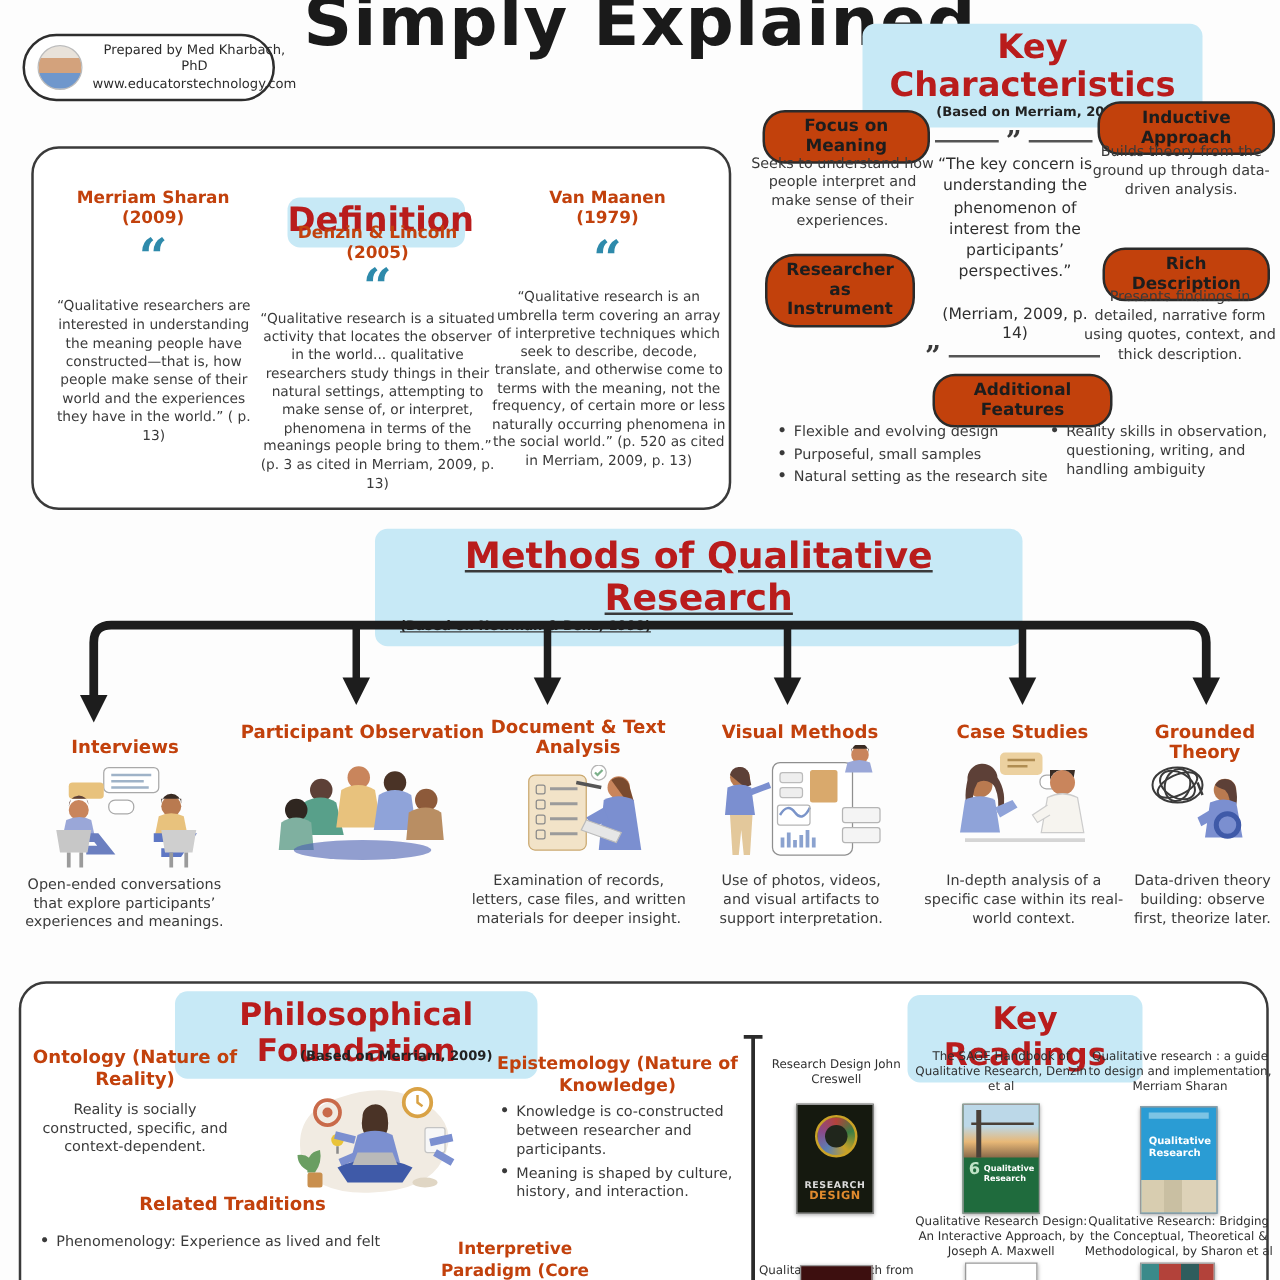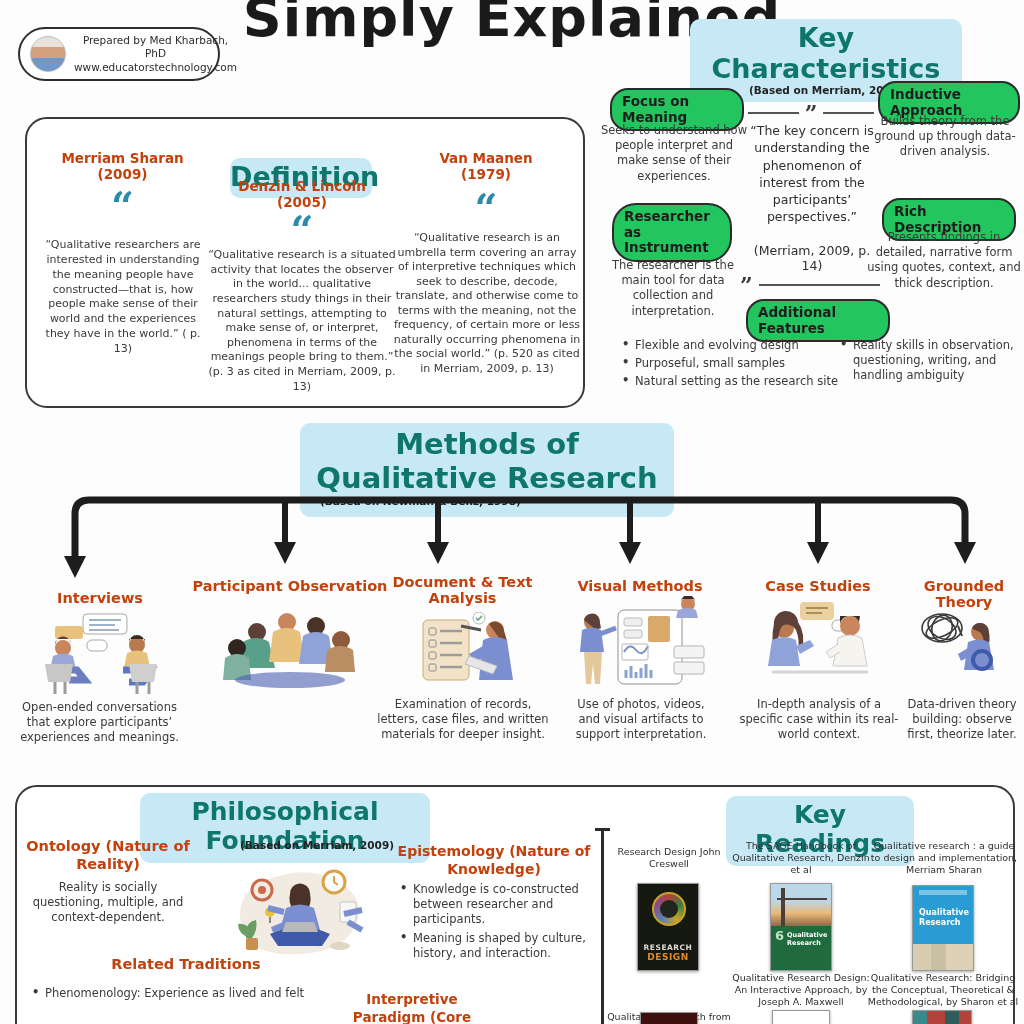--- a/index.html
+++ b/index.html
@@ -3,23 +3,23 @@
 <meta charset="utf-8">
 <style>
   html,body{margin:0;padding:0;background:#ffffff;}
   *{box-sizing:border-box;}
   .canvas{position:relative;width:1024px;height:1024px;background:#fdfdfd;overflow:hidden;
           font-family:"DejaVu Sans",sans-serif;color:#3a3a3a;}
   .abs{position:absolute;}
   .center{text-align:center;}
   .title{font-size:54px;font-weight:600;color:#1a1a1a;letter-spacing:1px;white-space:nowrap;}
   .hl{background:#c7e9f6;border-radius:10px;}
-  .hl-head{font-weight:700;color:#0f766e;}
-  .pill{border:2.5px solid #2b2b2b;border-radius:18px;background:#22c55e;font-weight:700;
-        color:#1d1d1d;text-align:left;padding:4px 10px;line-height:1.15;}
+  .hl-head{font-weight:700;color:#b91c1c;}
+  .pill{border:2.5px solid #2b2b2b;border-radius:18px;background:#c2410c;font-weight:700;
+        color:#1d1d1d;text-align:center;padding:4px 10px;line-height:1.15;}
   .panel{border:2.5px solid #3a3a3a;border-radius:22px;background:#fff;}
   .small{font-size:11.5px;line-height:1.32;}
   .tiny{font-size:9.5px;line-height:1.25;}
   .subh{font-weight:700;color:#c2410c;}
   .qmark{color:#2e8aab;font-family:"DejaVu Serif",serif;font-weight:700;font-size:40px;line-height:20px;}
   .qmark::before{content:"\201C";}
   .quote-div{display:flex;align-items:center;gap:6px;color:#3a3a3a;}
   .quote-div .bar{flex:1;height:2px;background:#555;}
   .quote-div .g::before{content:"\201D";font-family:"DejaVu Serif",serif;font-weight:700;font-size:22px;}
   ul.blt{margin:0;padding:0;list-style:none;}
@@ -66,21 +66,20 @@
   <div class="abs center" style="left:746px;top:243px;width:132px;font-size:12.5px;color:#2f2f2f;">(Merriam, 2009, p. 14)</div>
   <div class="abs quote-div" style="left:740px;top:272px;width:140px;">
     <span class="g"></span>
       <span class="bar"></span>
   </div>
 
   <div class="abs pill" style="left:878px;top:81px;width:142px;font-size:13.5px;">Inductive Approach</div>
   <div class="abs small center" style="left:868px;top:114px;width:154px;">Builds theory from the ground up through data-driven analysis.</div>
 
   <div class="abs pill" style="left:612px;top:203px;width:120px;font-size:13.5px;border-radius:24px;">Researcher as Instrument</div>
-  <div class="abs small center" style="left:598px;top:258px;width:150px;">The researcher is the main tool for data collection and interpretation.</div>
 
   <div class="abs pill" style="left:882px;top:198px;width:134px;font-size:13.5px;">Rich Description</div>
   <div class="abs small center" style="left:866px;top:230px;width:156px;">Presents findings in detailed, narrative form using quotes, context, and thick description.</div>
 
   <div class="abs pill" style="left:746px;top:299px;width:144px;font-size:13.5px;">Additional Features</div>
   <ul class="abs blt small" style="left:622px;top:338px;width:218px;">
     <li>Flexible and evolving design</li>
     <li>Purposeful, small samples</li>
     <li>Natural setting as the research site</li>
   </ul>
@@ -105,21 +104,21 @@
   <div class="abs qmark center" style="left:212px;top:220px;width:180px;"></div>
   <div class="abs center" style="left:206px;top:236px;width:192px;font-size:11px;line-height:1.33;margin-top:12px;">“Qualitative research is a situated activity that locates the observer in the world... qualitative researchers study things in their natural settings, attempting to make sense of, or interpret, phenomena in terms of the meanings people bring to them.” (p. 3 as cited in Merriam, 2009, p. 13)</div>
 
   <div class="abs subh center" style="left:395px;top:150px;width:182px;font-size:13.5px;">
     <span>Van Maanen</span><br>
     <span>(1979)</span>
   </div>
   <div class="abs qmark center" style="left:395px;top:198px;width:182px;"></div>
   <div class="abs center" style="left:392px;top:231px;width:190px;font-size:11px;line-height:1.32;">“Qualitative research is an umbrella term covering an array of interpretive techniques which seek to describe, decode, translate, and otherwise come to terms with the meaning, not the frequency, of certain more or less naturally occurring phenomena in the social world.” (p. 520 as cited in Merriam, 2009, p. 13)</div>
 
-  <div class="abs hl" style="left:300px;top:423px;width:374px;padding:4px 16px 10px;">
+  <div class="abs hl" style="left:300px;top:423px;width:518px;padding:4px 16px 10px;text-decoration:underline;">
     <div class="hl-head center" style="font-size:29px;">Methods of Qualitative Research</div>
     <div style="font-size:10.5px;font-weight:700;color:#222;margin-left:4px;">(Based on Newman &amp; Benz, 1998)</div>
   </div>
 
   <svg class="abs" style="left:0;top:488px;" width="1024" height="100" viewBox="0 0 1024 100">
     <path d="M75 70 L75 26 Q75 12 89 12 L951 12 Q965 12 965 26 L965 56" fill="none" stroke="#1d1d1d" stroke-width="7"></path>
     <path d="M285 12 L285 56" stroke="#1d1d1d" stroke-width="6"></path>
     <path d="M438 12 L438 56" stroke="#1d1d1d" stroke-width="6"></path>
     <path d="M630 12 L630 56" stroke="#1d1d1d" stroke-width="6"></path>
     <path d="M818 12 L818 56" stroke="#1d1d1d" stroke-width="6"></path>
@@ -244,21 +243,21 @@
     <path d="M50 20 l4 10" stroke="#3a3a3a" stroke-width="2"></path>
   </svg>
   <div class="abs small center" style="left:898px;top:697px;width:128px;">Data-driven theory building: observe first, theorize later.</div>
 
   <div class="abs panel" style="left:15px;top:785px;width:1000px;height:260px;"></div>
 
   <div class="abs hl hl-head center" style="left:140px;top:793px;width:290px;font-size:25px;padding:4px 0 8px;">Philosophical Foundation</div>
   <div class="abs" style="left:240px;top:839px;font-size:10.5px;font-weight:700;color:#222;">(Based on Merriam, 2009)</div>
 
   <div class="abs subh center" style="left:22px;top:837px;width:172px;font-size:14.5px;line-height:1.25;">Ontology (Nature of Reality)</div>
-  <div class="abs small center" style="left:26px;top:880px;width:164px;">Reality is socially questioning, multiple, and context-dependent.</div>
+  <div class="abs small center" style="left:26px;top:880px;width:164px;">Reality is socially constructed, specific, and context-dependent.</div>
 
   <div class="abs subh center" style="left:100px;top:956px;width:172px;font-size:14.5px;">Related Traditions</div>
   <ul class="abs blt small" style="left:32px;top:986px;width:330px;">
     <li>Phenomenology: Experience as lived and felt</li>
   </ul>
 
   <svg class="abs" style="left:222px;top:860px;" width="155" height="105" viewBox="0 0 155 105">
     <path d="M20 70 q-10 -40 30 -52 q40 -14 70 6 q26 18 12 44 q-12 24 -56 26 q-46 2 -56 -24" fill="#f1ebe2"></path>
     <circle cx="112" cy="22" r="11" fill="#fff" stroke="#d9a245" stroke-width="3"></circle>
     <path d="M112 16 v6 l4 3" stroke="#d9a245" stroke-width="2" fill="none"></path>

